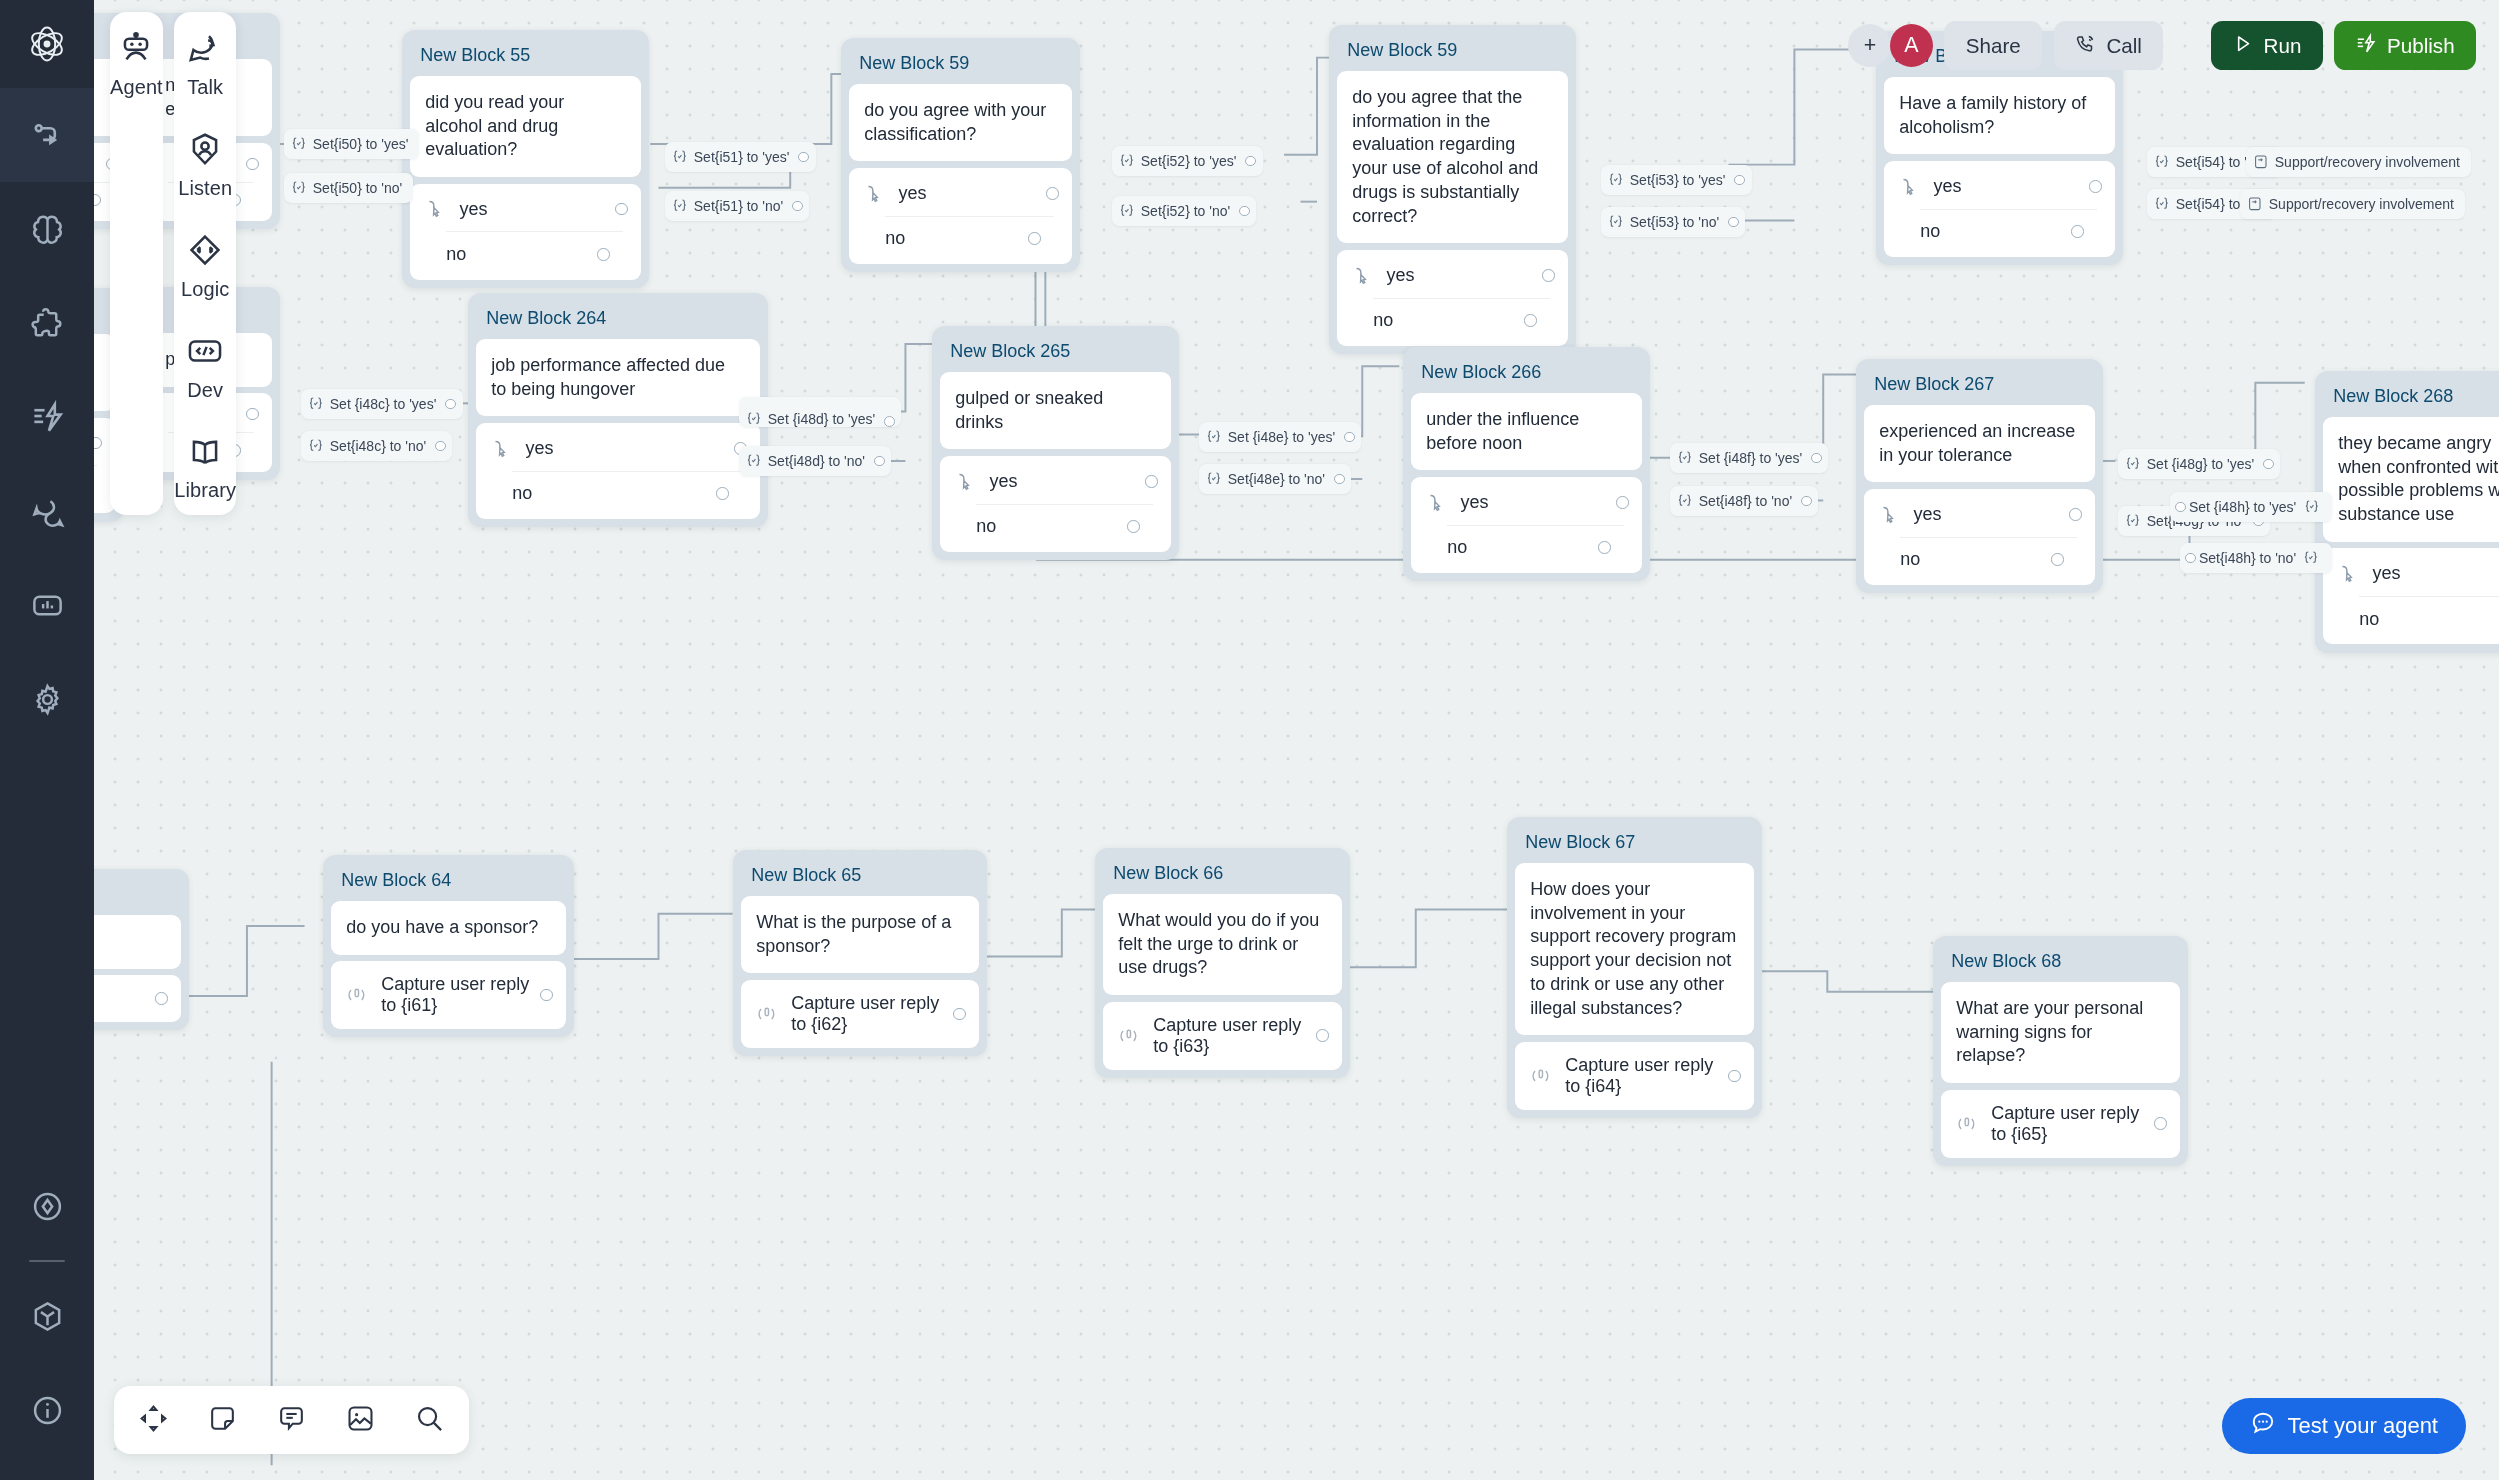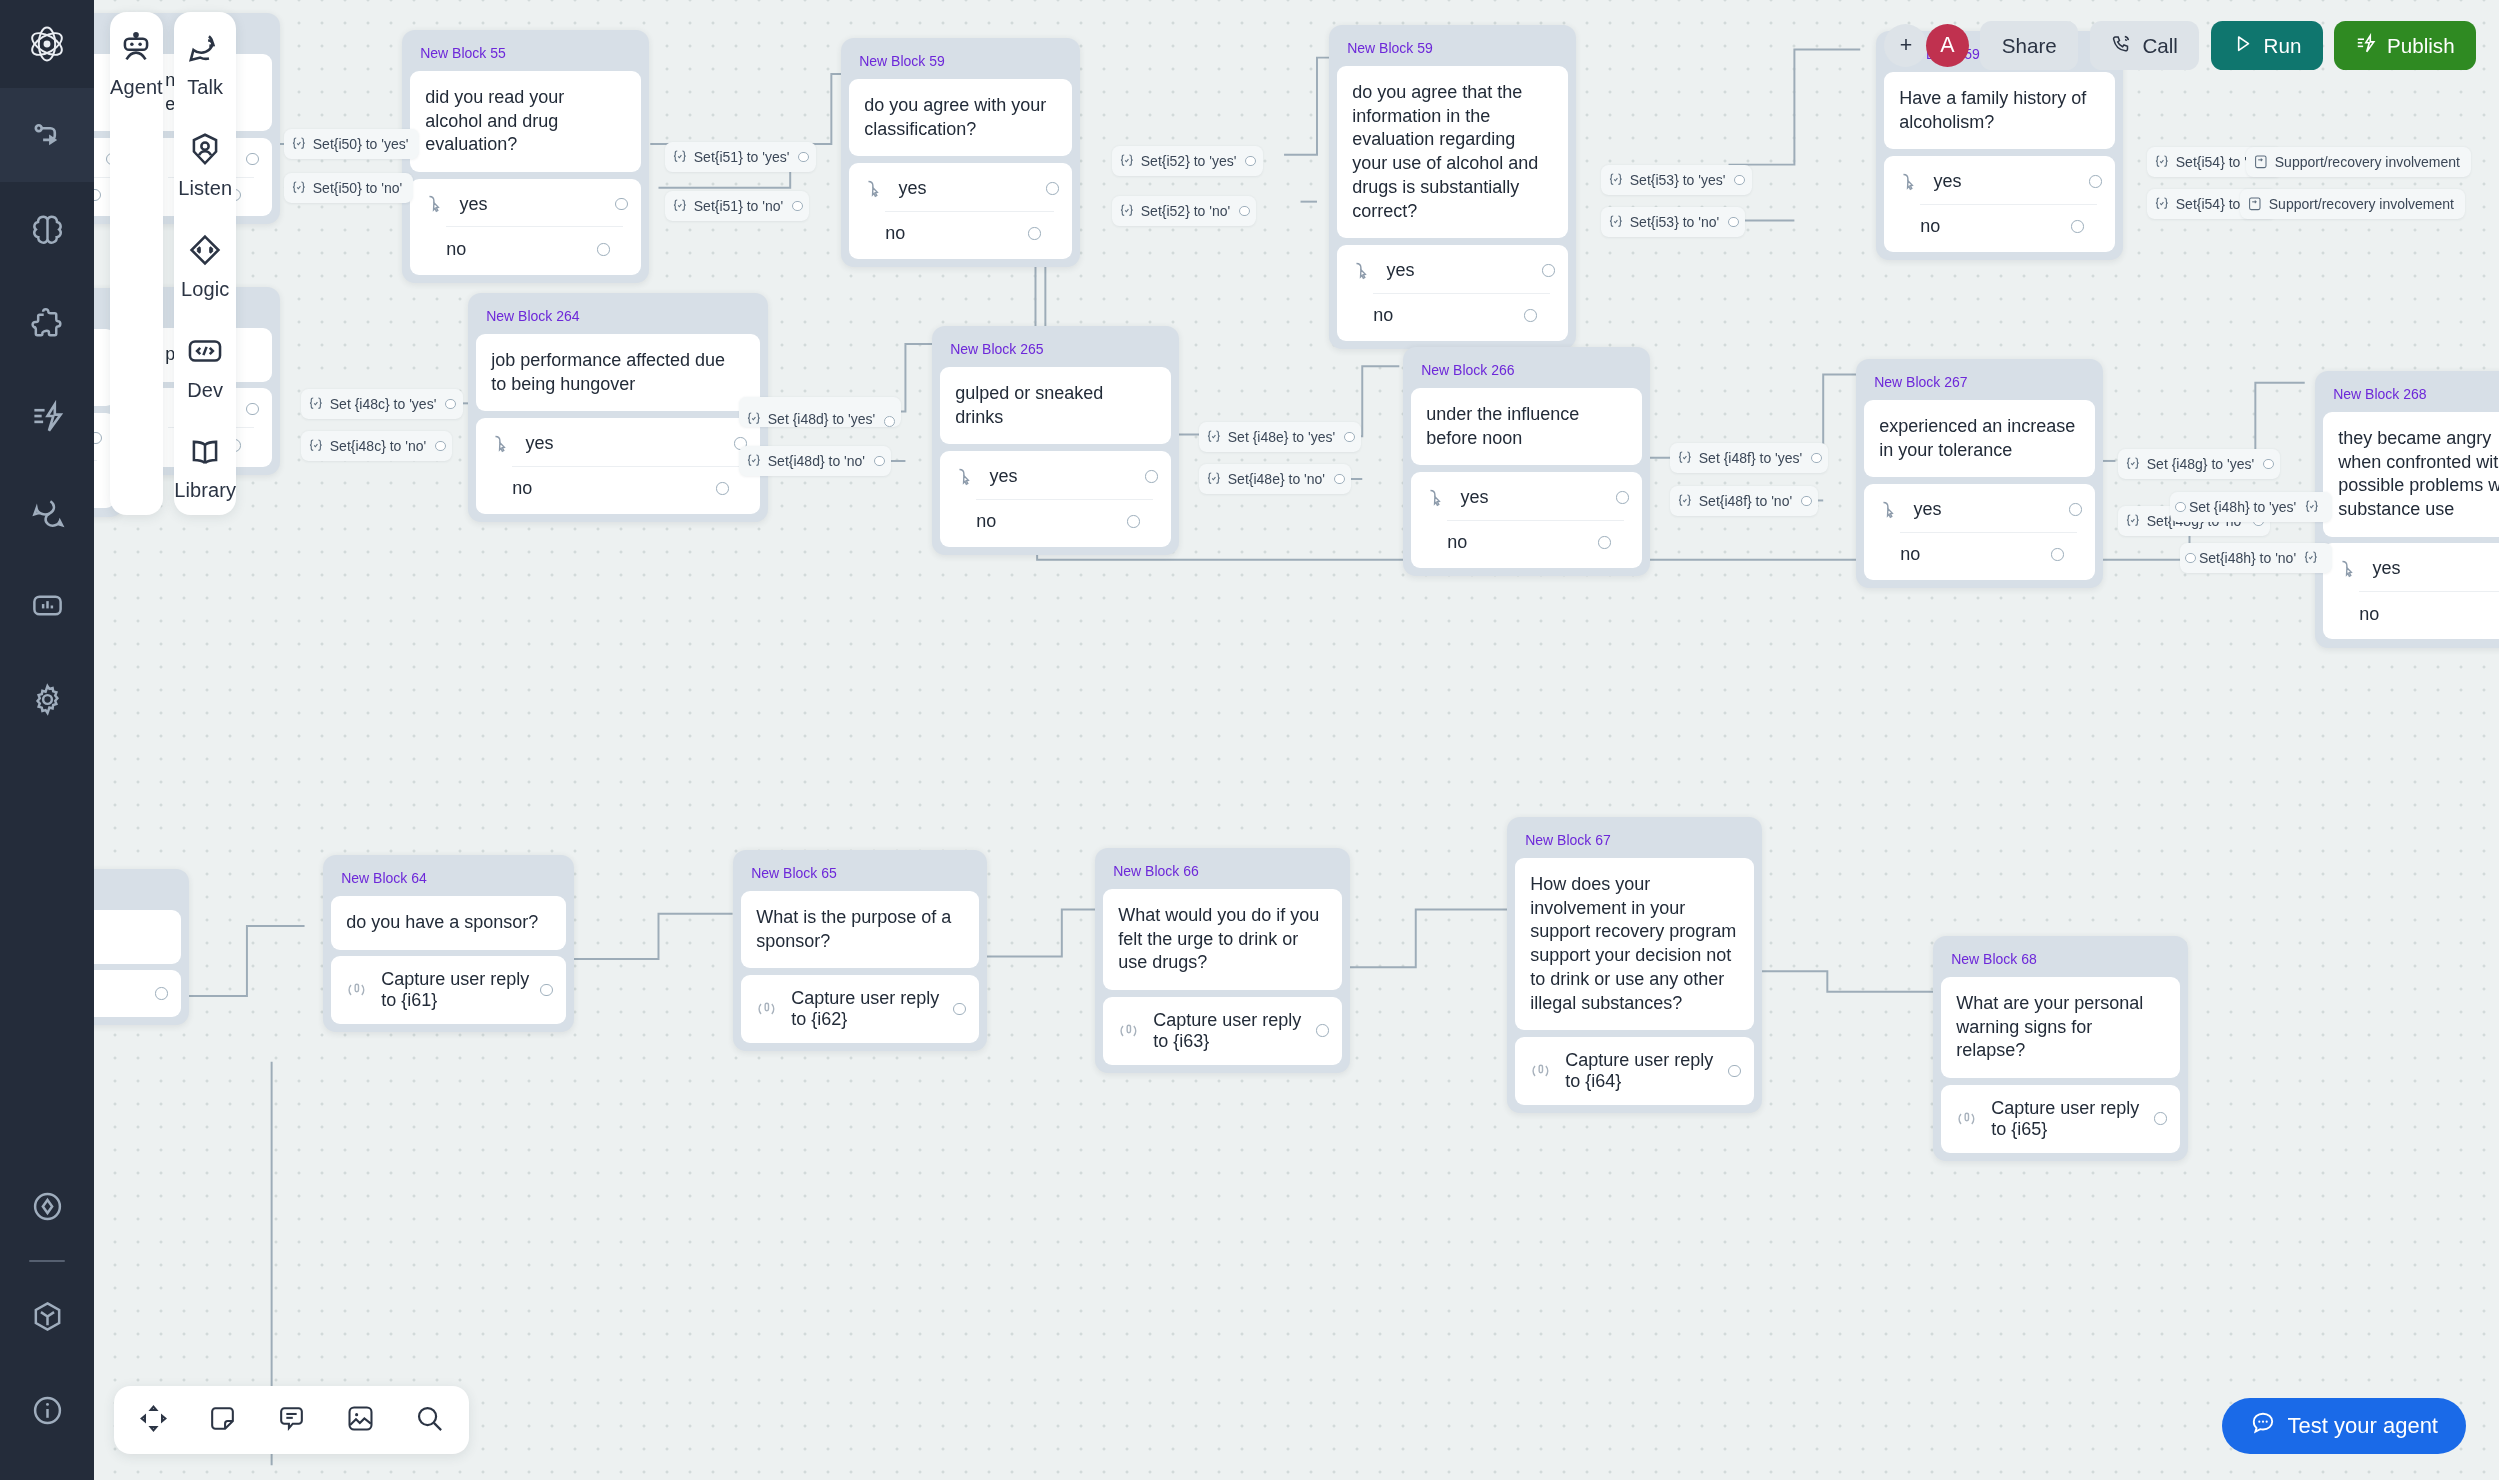--- a/index.html
+++ b/index.html
@@ -73,21 +73,21 @@
   }
   .tb-plus { background: #dde3e8; color: #2b3444; }
   .tb-avatar { background: #c0314f; color: #fff; font-size: 21.4px; margin-left: -13px; }
   .tb-btn {
     height: 49px; border-radius: 11.5px; padding: 0 21.4px;
     display: flex; align-items: center; gap: 10px;
     font-size: 20.6px; cursor: pointer; border: none;
     font-family: "Liberation Sans", sans-serif;
   }
   .tb-grey { background: #dde3e8; color: #2b3444; }
-  .tb-blue { background: #0f766e; color: #fff; }
+  .tb-blue { background: #14532d; color: #fff; margin-left: 36px; }
   .tb-green { background: #2f8a22; color: #fff; }
   .tb-btn svg { width: 21.4px; height: 21.4px; }
 
   
   #bottombar {
     position: absolute; left: 114px; bottom: 26px;
     background: #fff; border-radius: 16.5px;
     box-shadow: 0 2.5px 11.5px rgba(40,55,70,.10);
     height: 68px; padding: 0 21.4px;
     display: flex; align-items: center; gap: 33px;
@@ -111,21 +111,21 @@
   
   .block {
     position: absolute;
     background: #d7dfe7;
     border-radius: 13px;
     padding: 8.2px;
     box-shadow: 0 1.6px 6.6px rgba(40,55,70,.09);
     z-index: 10;
   }
   .block-title {
-    font-size: 14px; color: #6d28d9;
+    font-size: 18px; color: #0c4a6e;
     padding: 6.6px 10px 10px 10px;
   }
   .block-body {
     background: #fff; border-radius: 9px;
     padding: 15px 15px;
     font-size: 18px; color: #222b38; line-height: 1.32;
   }
   .block-opts {
     background: #fff; border-radius: 9px;
     margin-top: 6.6px;

